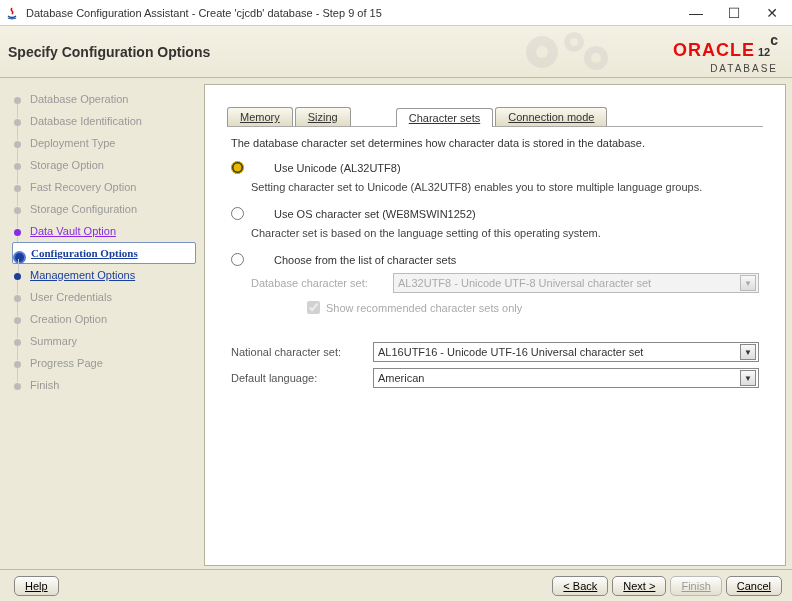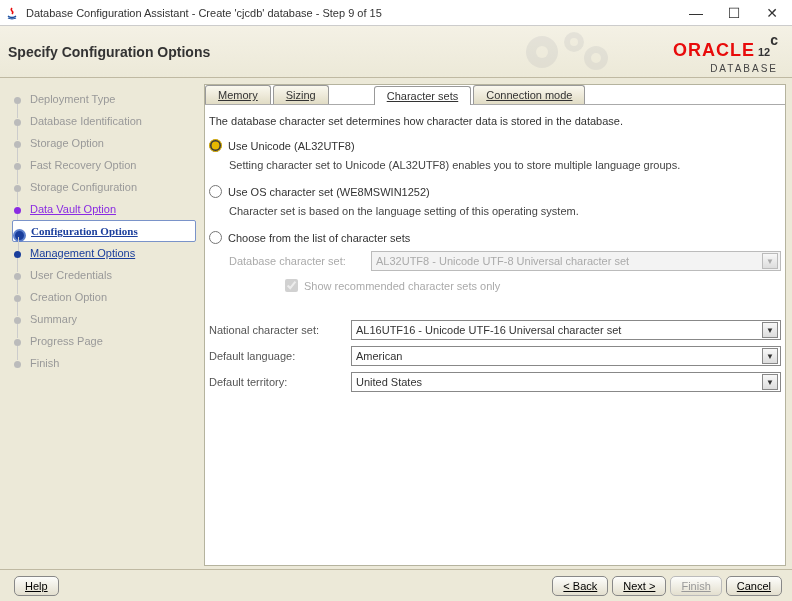--- a/index.html
+++ b/index.html
@@ -31,27 +31,27 @@
 .step-list li::after { content: ""; position: absolute; left: 5px; top: 16px; width: 1px; height: 14px; background: #ccc; }
 .step-list li:last-child::after { display:none; }
 .step-list li.visited { color: #8a2be2; text-decoration: underline; }
 .step-list li.visited::before { background: #8a2be2; }
 .step-list li.current { color: #1a3e9c; font-weight: bold; text-decoration: underline; background:#fff; border:1px solid #7a93c9; border-radius:2px; padding:4px 4px 4px 18px; margin-right:8px;font-family:Liberation Serif, serif; }
 .step-list li.current::before { background:#1a3e9c; width:9px; height:9px; border:2px solid #5b7ecb; left:0; top:8px;}
 .step-list li.next { color: #1a3e9c; text-decoration: underline; }
 .step-list li.next::before { background: #1a3e9c; }
 
 
-.content { flex: 1; background: #fff; border: 1px solid #b5b39e; margin: 6px 6px 0 0; padding: 0; overflow:hidden; }
+.content { flex: 1; background: #fff; border: 1px solid #b5b39e; margin: 6px 6px 0 0; padding: 22px; overflow:hidden; }
 .tabs { display: flex; border-bottom: 1px solid #aaa; }
 .tab { padding: 3px 12px; border: 1px solid #999; border-bottom: none; background: linear-gradient(#faf8ef,#e1dcc5); margin-right: 2px; border-radius: 3px 3px 0 0; text-decoration: underline; color:#333; cursor:default; }
 .tab.active { background: #fff; position: relative; top: 1px; margin-left: 43px; }
 .body { padding: 10px 4px; color:#333; }
 .intro { margin-bottom: 12px; }
-.radio-row { display:flex; align-items:center; margin: 7px 0; }
+.radio-row { display:flex; align-items:center; margin: 7px 0; gap: 24px; }
 .radio-row input[type=radio]{ width:13px; height:13px; margin-right:6px; accent-color:#e6b800;}
 .sub-desc { margin: 4px 0 14px 20px; color:#444; }
 .sub-block { margin-left: 20px; color:#999; }
 .form-row { display:flex; align-items:center; margin: 6px 0; }
 .form-row .flabel { width: 142px; color:#555; }
 .form-row.disabled .flabel{color:#aaa;}
 .select { flex:1; border:1px solid #888; height:20px; background:#fff; display:flex; align-items:center; padding:0 4px; position:relative; max-width:430px;}
 .select.disabled{ background:#f3f3f3; color:#aaa; border-color:#bbb;}
 .select .arrow{ position:absolute; right:2px; top:1px; width:16px; height:16px; border:1px solid #888; background:linear-gradient(#f8f8f8,#ddd); display:flex; align-items:center; justify-content:center;}
 .select .arrow::after{content:"▼"; font-size:8px; color:#333;}
@@ -105,22 +105,23 @@
       <span class="logo-12c"><span>12</span><sup>c</sup></span>
     </div>
     <div class="logo-db">DATABASE</div>
   </div>
 </div>
 
 <div class="main">
   <div class="sidebar">
     <ul class="step-list">
 
+    <li>Database Operation</li>
+        <li>Database Identification</li>
         <li>Deployment Type</li>
-        <li>Database Identification</li>
         <li>Storage Option</li>
         <li>Fast Recovery Option</li>
         <li>Storage Configuration</li>
         <li class="visited">Data Vault Option</li>
         <li class="current">Configuration Options</li>
         <li class="next">Management Options</li>
         <li>User Credentials</li>
         <li>Creation Option</li>
         <li>Summary</li>
         <li>Progress Page</li>
@@ -176,27 +177,20 @@
           <span class="arrow"></span>
         </div>
       </div>
       <div class="form-row">
         <span class="flabel">Default language:</span>
         <div class="select">
           <span>American</span>
           <span class="arrow"></span>
         </div>
       </div>
-      <div class="form-row">
-        <span class="flabel">Default territory:</span>
-        <div class="select">
-          <span>United States</span>
-          <span class="arrow"></span>
-        </div>
-      </div>
     </div>
   </div>
 </div>
 
 <div class="footer">
   <span class="btn">Help</span>
   <span class="spacer"></span>
   <span class="btn">&lt; Back</span>
   <span class="btn">Next &gt;</span>
   <span class="btn disabled">Finish</span>

